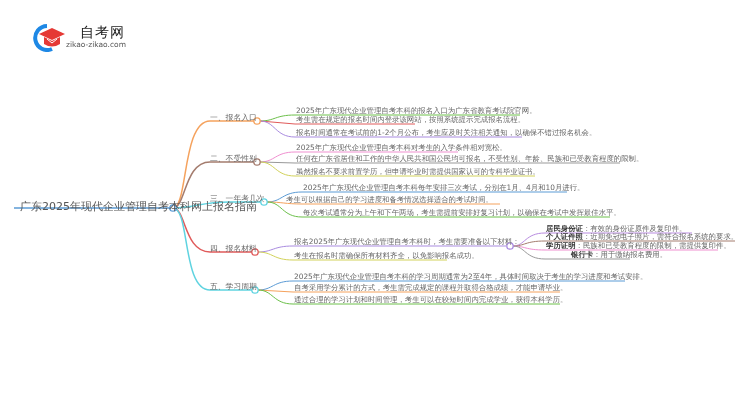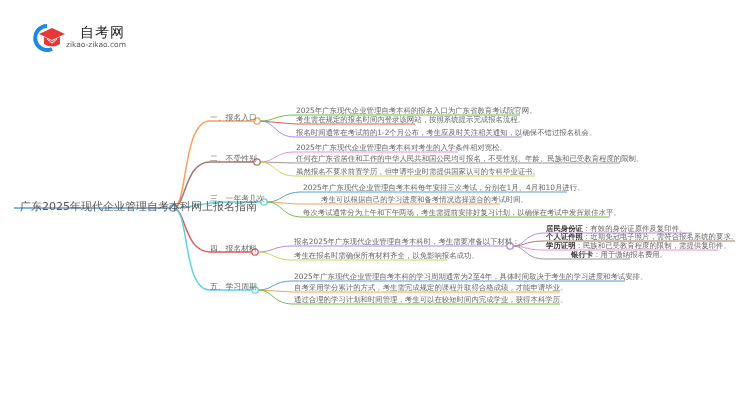--- a/index.html
+++ b/index.html
@@ -79,21 +79,21 @@
 
 <div class="t" style="left:296px;top:106px;">2025年广东现代企业管理自考本科的报名入口为广东省教育考试院官网。</div>
 <div class="t" style="left:296px;top:115px;">考生需在规定的报名时间内登录该网站，按照系统提示完成报名流程。</div>
 <div class="t" style="left:296px;top:128px;">报名时间通常在考试前的1-2个月公布，考生应及时关注相关通知，以确保不错过报名机会。</div>
 
 <div class="t" style="left:296px;top:143px;">2025年广东现代企业管理自考本科对考生的入学条件相对宽松。</div>
 <div class="t" style="left:296px;top:154px;">任何在广东省居住和工作的中华人民共和国公民均可报名，不受性别、年龄、民族和已受教育程度的限制。</div>
 <div class="t" style="left:296px;top:167px;">虽然报名不要求前置学历，但申请毕业时需提供国家认可的专科毕业证书。</div>
 
 <div class="t" style="left:303px;top:183px;">2025年广东现代企业管理自考本科每年安排三次考试，分别在1月、4月和10月进行。</div>
-<div class="t" style="left:321px;top:195px;font-family:Liberation Serif, serif;">考生可以根据自己的学习进度和备考情况选择适合的考试时间。</div>
+<div class="t" style="left:286px;top:195px;font-family:Liberation Serif, serif;">考生可以根据自己的学习进度和备考情况选择适合的考试时间。</div>
 <div class="t" style="left:303px;top:208px;">每次考试通常分为上午和下午两场，考生需提前安排好复习计划，以确保在考试中发挥最佳水平。</div>
 
 <div class="t" style="left:294px;top:237px;">报名2025年广东现代企业管理自考本科时，考生需要准备以下材料：</div>
 <div class="t" style="left:294px;top:251px;">考生在报名时需确保所有材料齐全，以免影响报名成功。</div>
 
 <div class="t" style="left:546px;top:224px;"><span class="b">居民身份证</span><span>：有效的身份证原件及复印件。</span></div>
 <div class="t" style="left:546px;top:232px;text-align:center;"><span class="b">个人证件照</span><span>：近期免冠电子照片，需符合报名系统的要求。</span></div>
 <div class="t" style="left:546px;top:241px;"><span class="b">学历证明</span><span>：民族和已受教育程度的限制，需提供复印件。</span></div>
 <div class="t" style="left:546px;top:250px;padding-left:25px;"><span class="b">银行卡</span><span>：用于缴纳报名费用。</span></div>
 

